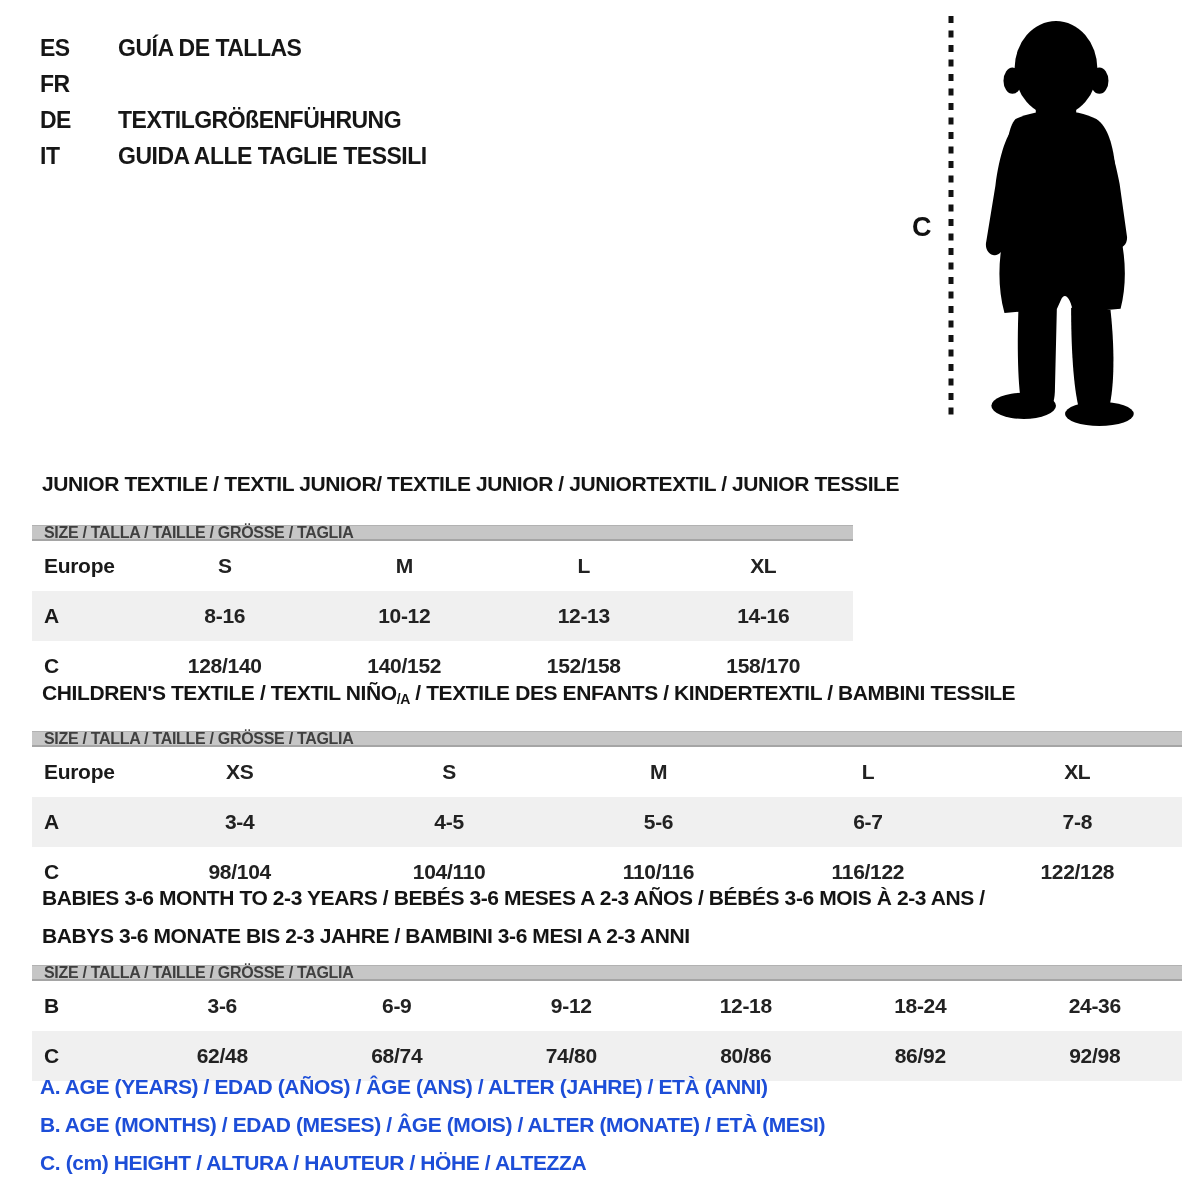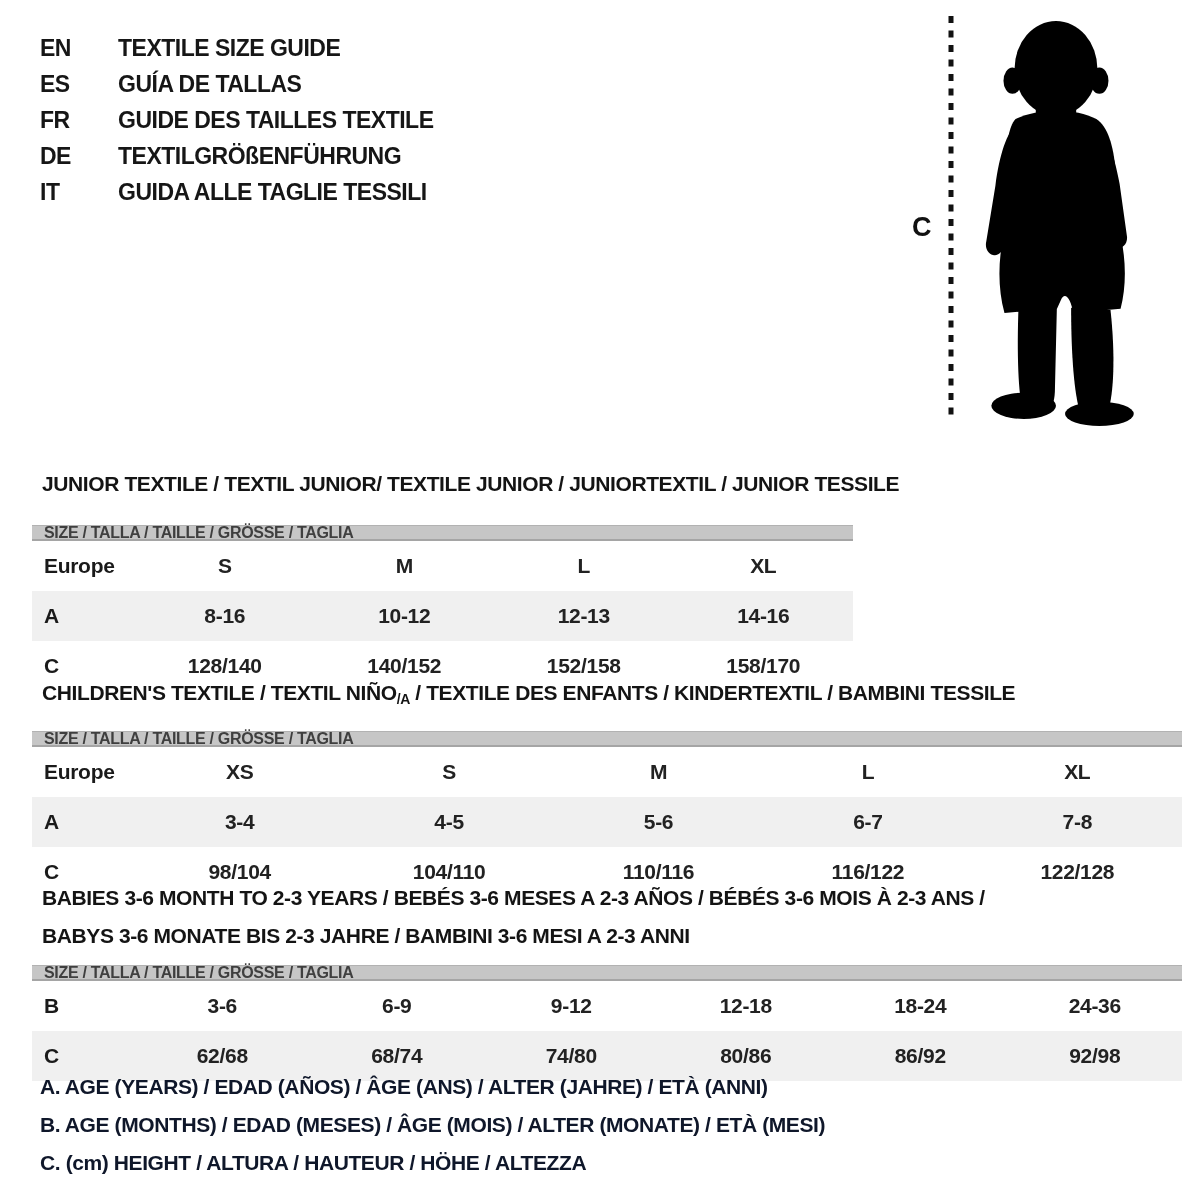--- a/index.html
+++ b/index.html
@@ -64,40 +64,35 @@
   #junior-section .section-title { margin-bottom: 29px; }
   #children-section { top: 681px; }
   #children-section .section-title { margin-bottom: 24px; }
   #babies-section   { top: 879px; }
   #babies-section .section-title { line-height: 38px; margin-bottom: 10px; }
 
   
   .legend { position: absolute; left: 40px; top: 1068px; }
   .legend-line {
     font-weight: 700; font-size: 21px; letter-spacing: -0.4px;
-    color: #0f172a; line-height: 38px; white-space: nowrap;
+    color: #1d4ed8; line-height: 38px; white-space: nowrap;
   }
 </style>
 </head>
 <body>
 
 <div class="page">
 
   <div class="lang-block">
     <div class="lang-row">
-      <span class="lang-code">EN</span>
-      <span class="lang-title">TEXTILE SIZE GUIDE</span>
-    </div>
-    <div class="lang-row">
       <span class="lang-code">ES</span>
       <span class="lang-title">GUÍA DE TALLAS</span>
     </div>
     <div class="lang-row">
       <span class="lang-code">FR</span>
-      <span class="lang-title">GUIDE DES TAILLES TEXTILE</span>
     </div>
     <div class="lang-row">
       <span class="lang-code">DE</span>
       <span class="lang-title">TEXTILGRÖßENFÜHRUNG</span>
     </div>
     <div class="lang-row">
       <span class="lang-code">IT</span>
       <span class="lang-title">GUIDA ALLE TAGLIE TESSILI</span>
     </div>
   </div>
@@ -201,21 +196,21 @@
         <div class="cell label">B</div>
         <div class="cell">3-6</div>
         <div class="cell">6-9</div>
         <div class="cell">9-12</div>
         <div class="cell">12-18</div>
         <div class="cell">18-24</div>
         <div class="cell">24-36</div>
       </div>
       <div class="trow cols7 stripe">
         <div class="cell label">C</div>
-        <div class="cell">62/68</div>
+        <div class="cell">62/48</div>
         <div class="cell">68/74</div>
         <div class="cell">74/80</div>
         <div class="cell">80/86</div>
         <div class="cell">86/92</div>
         <div class="cell">92/98</div>
       </div>
     </div>
   </div>
 
   <div class="legend">

